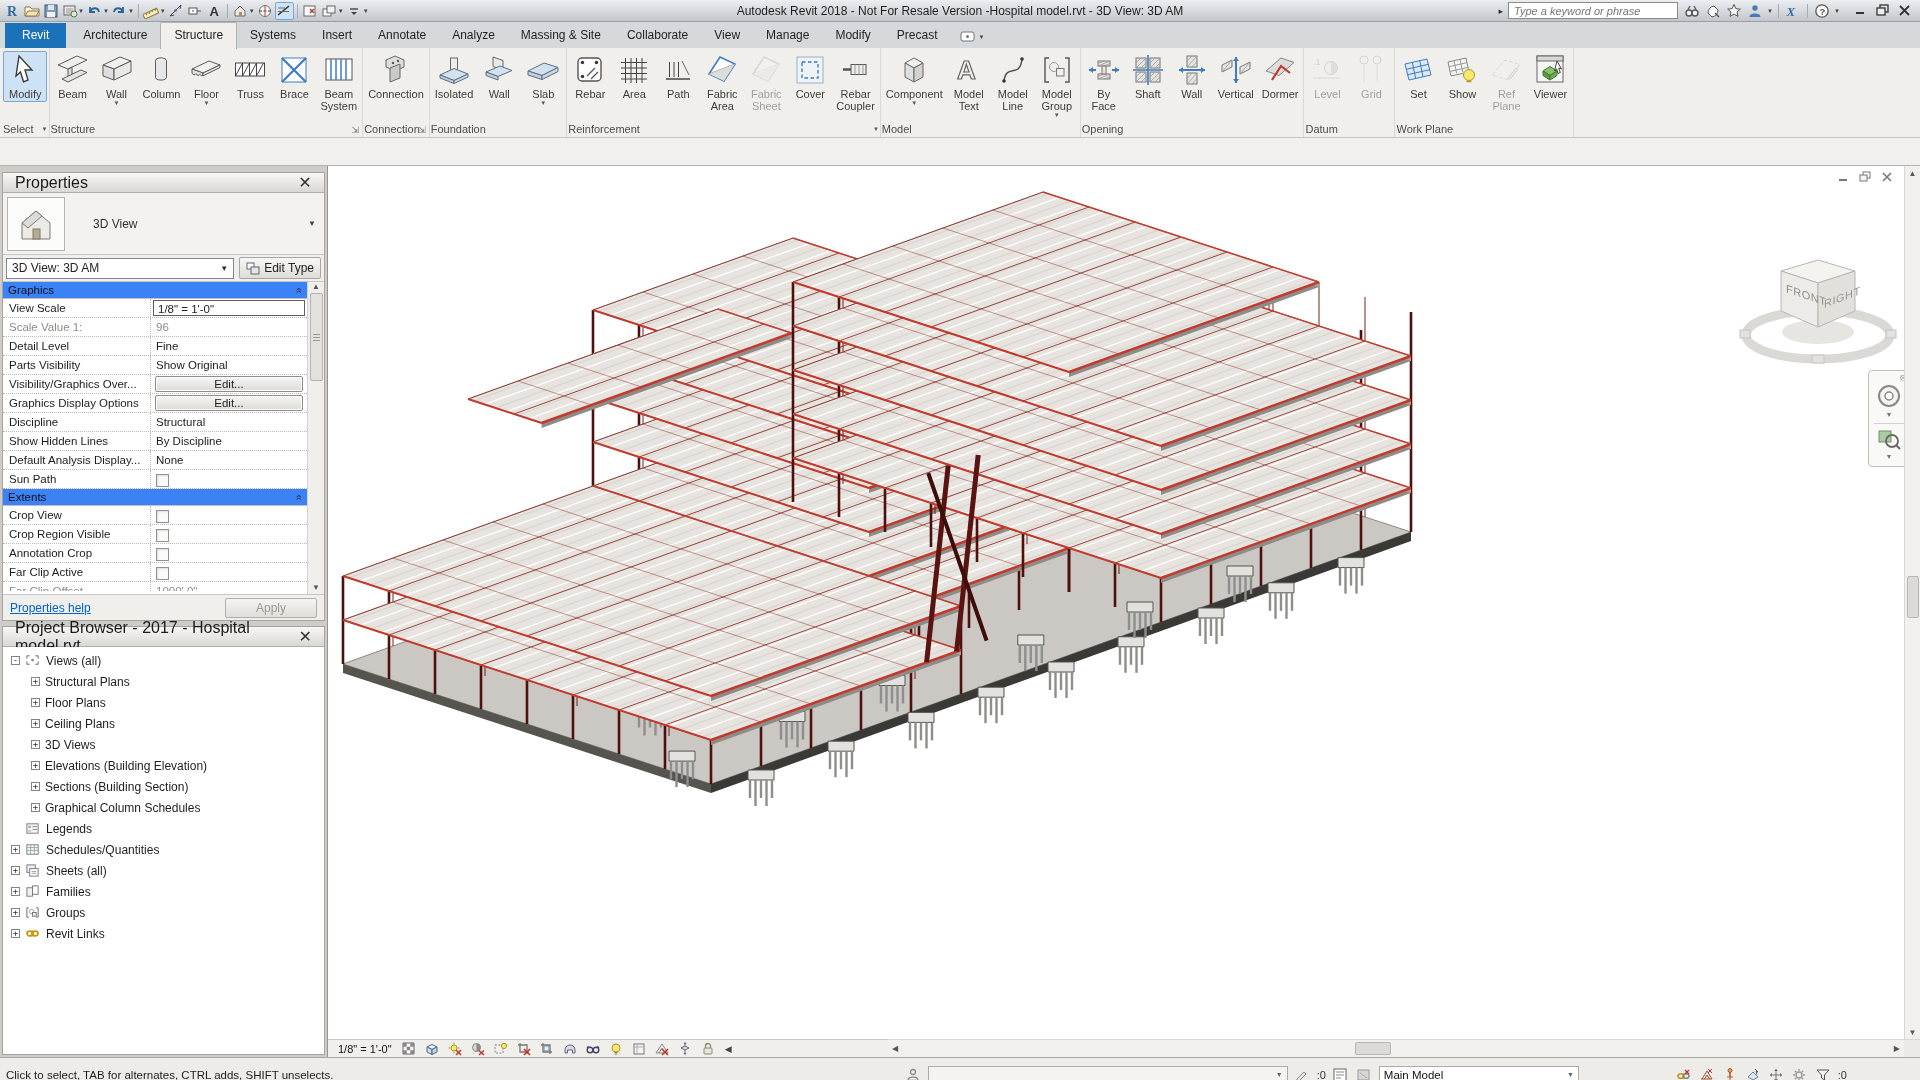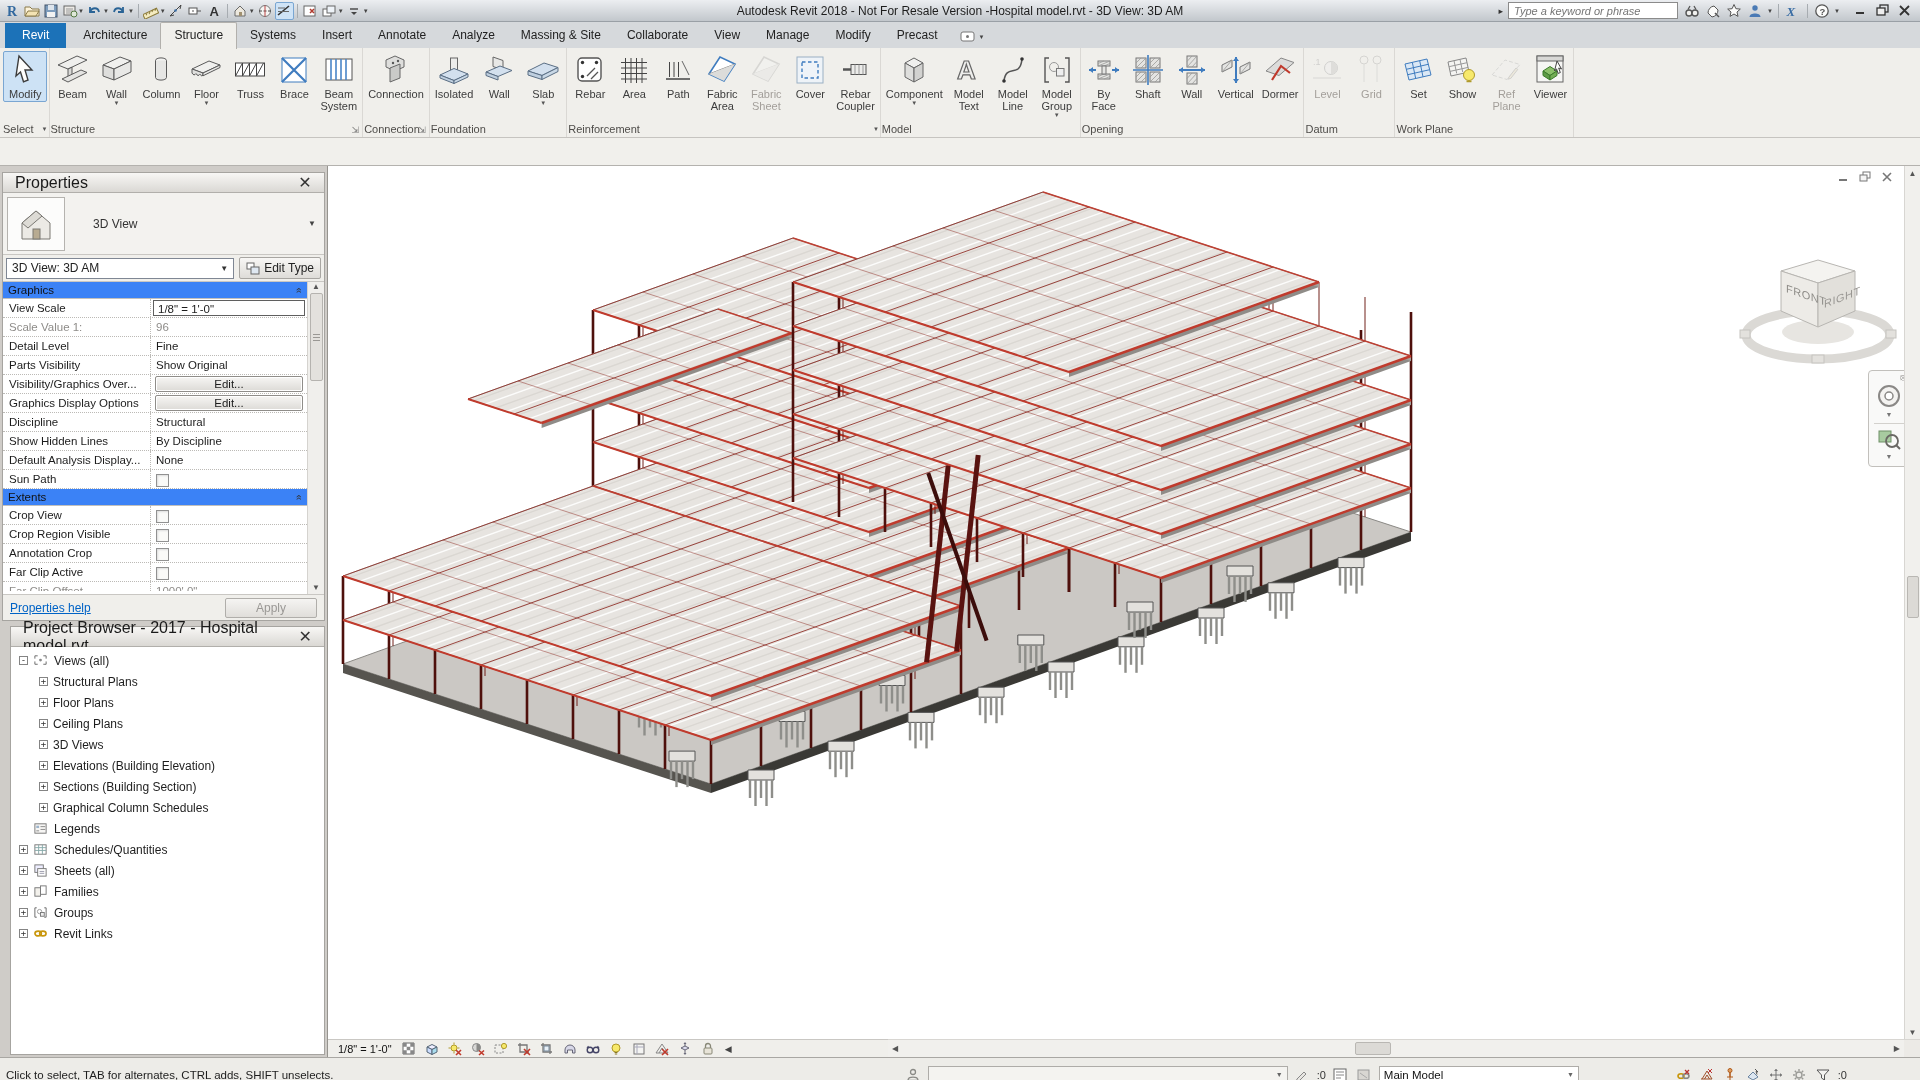--- a/index.html
+++ b/index.html
@@ -41,21 +41,21 @@
 .plabel{height:17px;display:flex;align-items:center;justify-content:space-between;font-size:11px;color:#4e4c49;gap:8px}
 .plabel .pdd{font-size:6px;color:#555}
 .dlg{position:absolute;right:3px;bottom:2px;font-size:9px;color:#777;line-height:9px}
 
 .optionsbar{height:28px;background:#f1f0ec;border-bottom:1px solid #b4b2ae}
 
 .main{display:flex;height:891px}
 .dock{width:327px;background:#cfccc8;display:flex;flex-direction:column;padding:0 2px}
 .palette{background:#f0efeb;border:1px solid #a6a4a0;display:flex;flex-direction:column}
 .props{height:449px;margin-top:6px}
-.browser{flex:1;margin:5px 0 2px 8px}
+.browser{flex:1;margin:5px 0 2px 0}
 .phead{height:20px;display:flex;align-items:center;background:linear-gradient(#f8f7f5,#dad8d4);border-bottom:1px solid #b1afab;padding:0 12px;font-size:16px;color:#1a1a1a;flex:none}
 .phead .x{margin-left:auto;color:#333;width:14px;text-align:center}
 .preview{height:62px;display:flex;align-items:center;background:#f3f2ef;border-bottom:1px solid #c9c7c3;padding:3px 4px;flex:none}
 .pvbox{width:58px;height:54px;background:#fcfcfb;border:1px solid #b5b3af;display:flex;align-items:center;justify-content:center}
 .pvlabel{margin-left:28px;font-size:12px;color:#333}
 .pvdd{margin-left:auto;margin-right:4px;font-size:8px;color:#444}
 .typerow{height:27px;display:flex;align-items:center;padding:2px 3px;gap:5px;border-bottom:1px solid #c9c7c3;flex:none}
 .typesel{flex:1;height:21px;background:#fff;border:1px solid #7f8794;display:flex;align-items:center;padding:0 5px;font-size:12px}
 .typesel .dd{margin-left:auto;font-size:8px;color:#333}
 .edittype{height:22px;display:flex;align-items:center;gap:4px;padding:0 6px;background:linear-gradient(#f8f7f5,#dedcd8);border:1px solid #a8a6a2;border-radius:2px;font-size:12px;white-space:nowrap}

